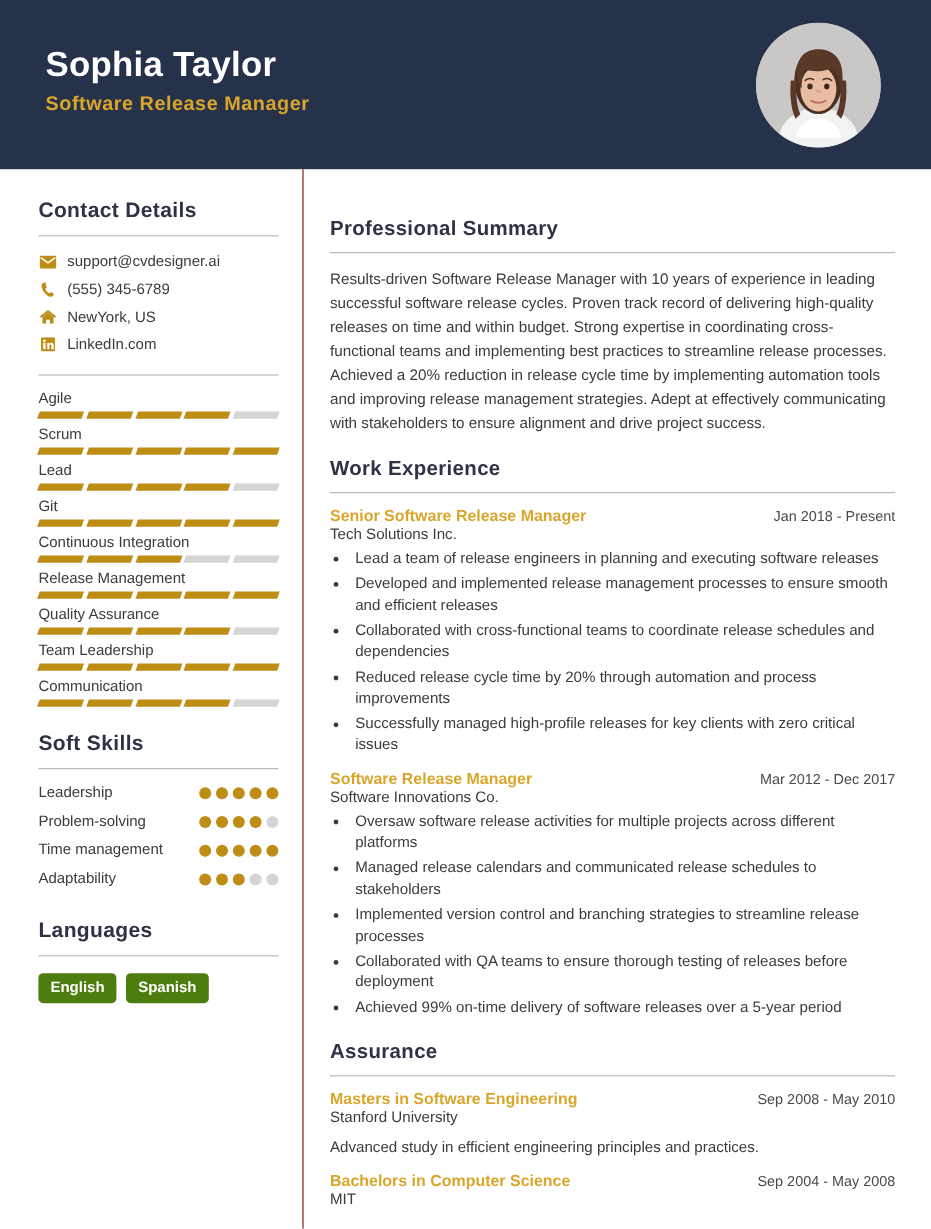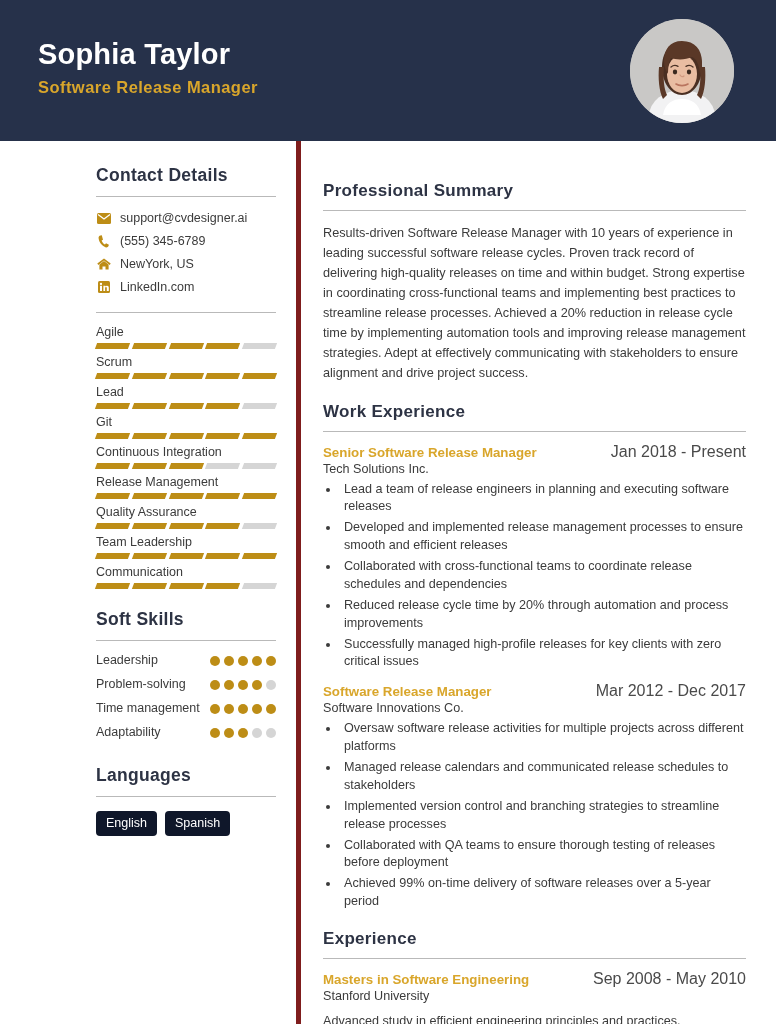--- a/index.html
+++ b/index.html
@@ -43,23 +43,22 @@
     overflow: hidden;
     position: relative;
     flex: 0 0 auto;
   }
   .avatar svg { display: block; width: 100%; height: 100%; }
 
   
   .body { display: flex; height: 883px; }
   .sidebar {
     width: 253px;
-    padding: 24px 20px 0 48px;
-    border-right: 5px solid #7f1d1d;
-    margin-left: 48px;
+    padding: 24px 20px 0 32px;
+    border-right: 1px solid #7f1d1d;
   }
   .main { flex: 1; padding: 40px 30px 0 22px; }
 
   .sec-title {
     color: #2d3344;
     font-size: 17.5px;
     font-weight: bold;
     letter-spacing: .3px;
   }
   .sec-rule {
@@ -103,25 +102,26 @@
     min-height: 18px;
   }
   .soft-name { font-size: 12.5px; color: #3b3b3b; max-width: 120px; line-height: 1.25; }
   .dots { display: flex; gap: 4px; padding-top: 3px; flex: 0 0 auto; }
   .dot { width: 10px; height: 10px; border-radius: 50%; background: #d5d5d5; }
   .dot.on { background: #bd8d16; }
 
   
   .lang-wrap { margin-top: 14px; display: flex; gap: 8px; flex-wrap: wrap; }
   .lang-chip {
-    background: #0f172a;
+    background: #4d7c0f;
     color: #fff;
     font-size: 12.5px;
     padding: 5px 10px 6px;
     border-radius: 4px;
+    font-weight: bold;
   }
 
   
   .section { margin-bottom: 4px; }
   .summary-text {
     font-size: 12.7px;
     color: #3b3b3b;
     line-height: 1.58;
     margin-top: 12px;
   }
@@ -132,21 +132,21 @@
     justify-content: space-between;
     gap: 10px;
   }
   .entry-title {
     color: #d9a62b;
     font-size: 13.3px;
     font-weight: bold;
   }
   .entry-date {
     color: #4a4a4a;
-    font-size: 16px;
+    font-size: 12px;
     white-space: nowrap;
     flex: 0 0 auto;
   }
   .entry-org {
     font-size: 12.6px;
     color: #3b3b3b;
     margin-top: 1px;
   }
   .bullets { margin: 5px 0 0 17px; }
   .bullets li {
@@ -439,21 +439,21 @@
                 <li>Managed release calendars and communicated release schedules to stakeholders</li>
                 <li>Implemented version control and branching strategies to streamline release processes</li>
                 <li>Collaborated with QA teams to ensure thorough testing of releases before deployment</li>
                 <li>Achieved 99% on-time delivery of software releases over a 5-year period</li>
               </ul>
             </div>
           </div>
       </div>
 
       <div class="section mt18">
-        <div class="sec-title">Experience</div>
+        <div class="sec-title">Assurance</div>
         <div class="sec-rule"></div>
         <div id="edu-list">
             <div class="entry">
               <div class="entry-head">
                 <div class="entry-title">Masters in Software Engineering</div>
                 <div class="entry-date">Sep 2008 - May 2010</div>
               </div>
               <div class="entry-org">Stanford University</div>
               <div class="edu-desc">Advanced study in efficient engineering principles and practices.</div>
             </div>

